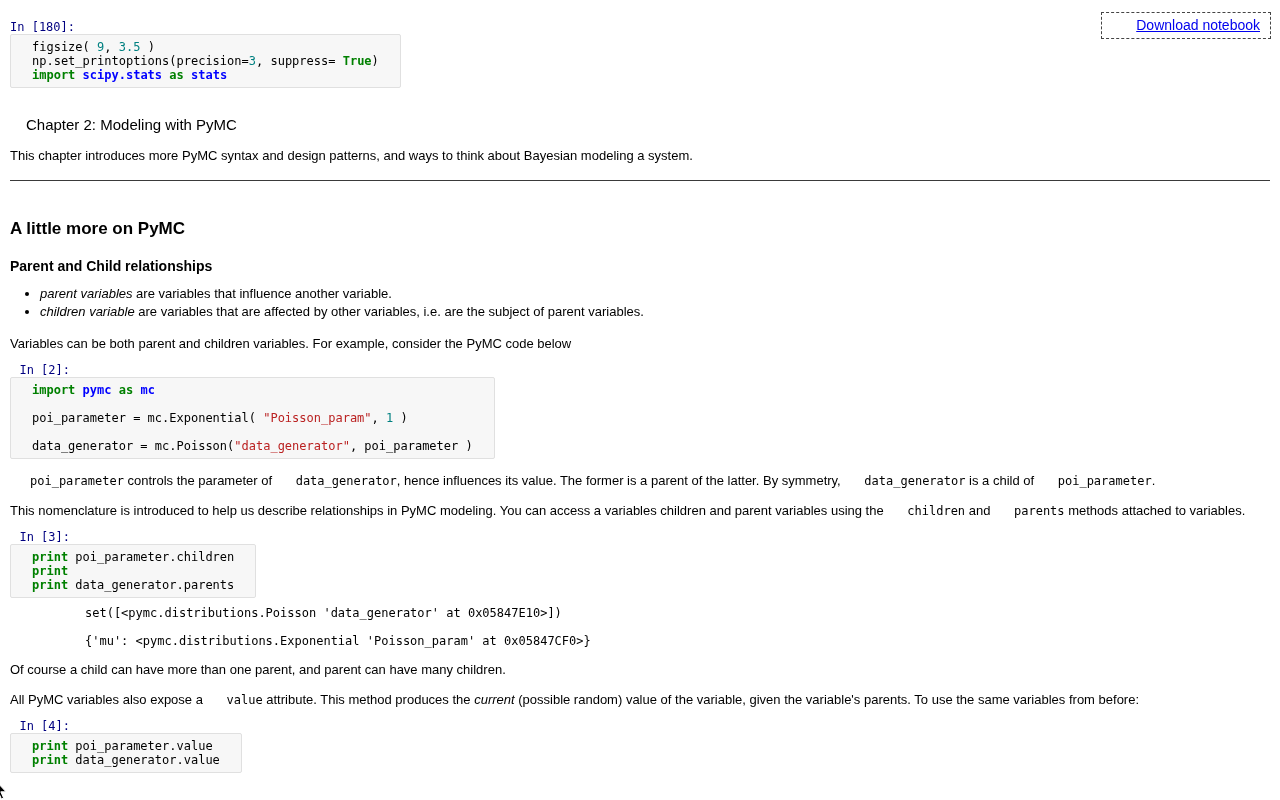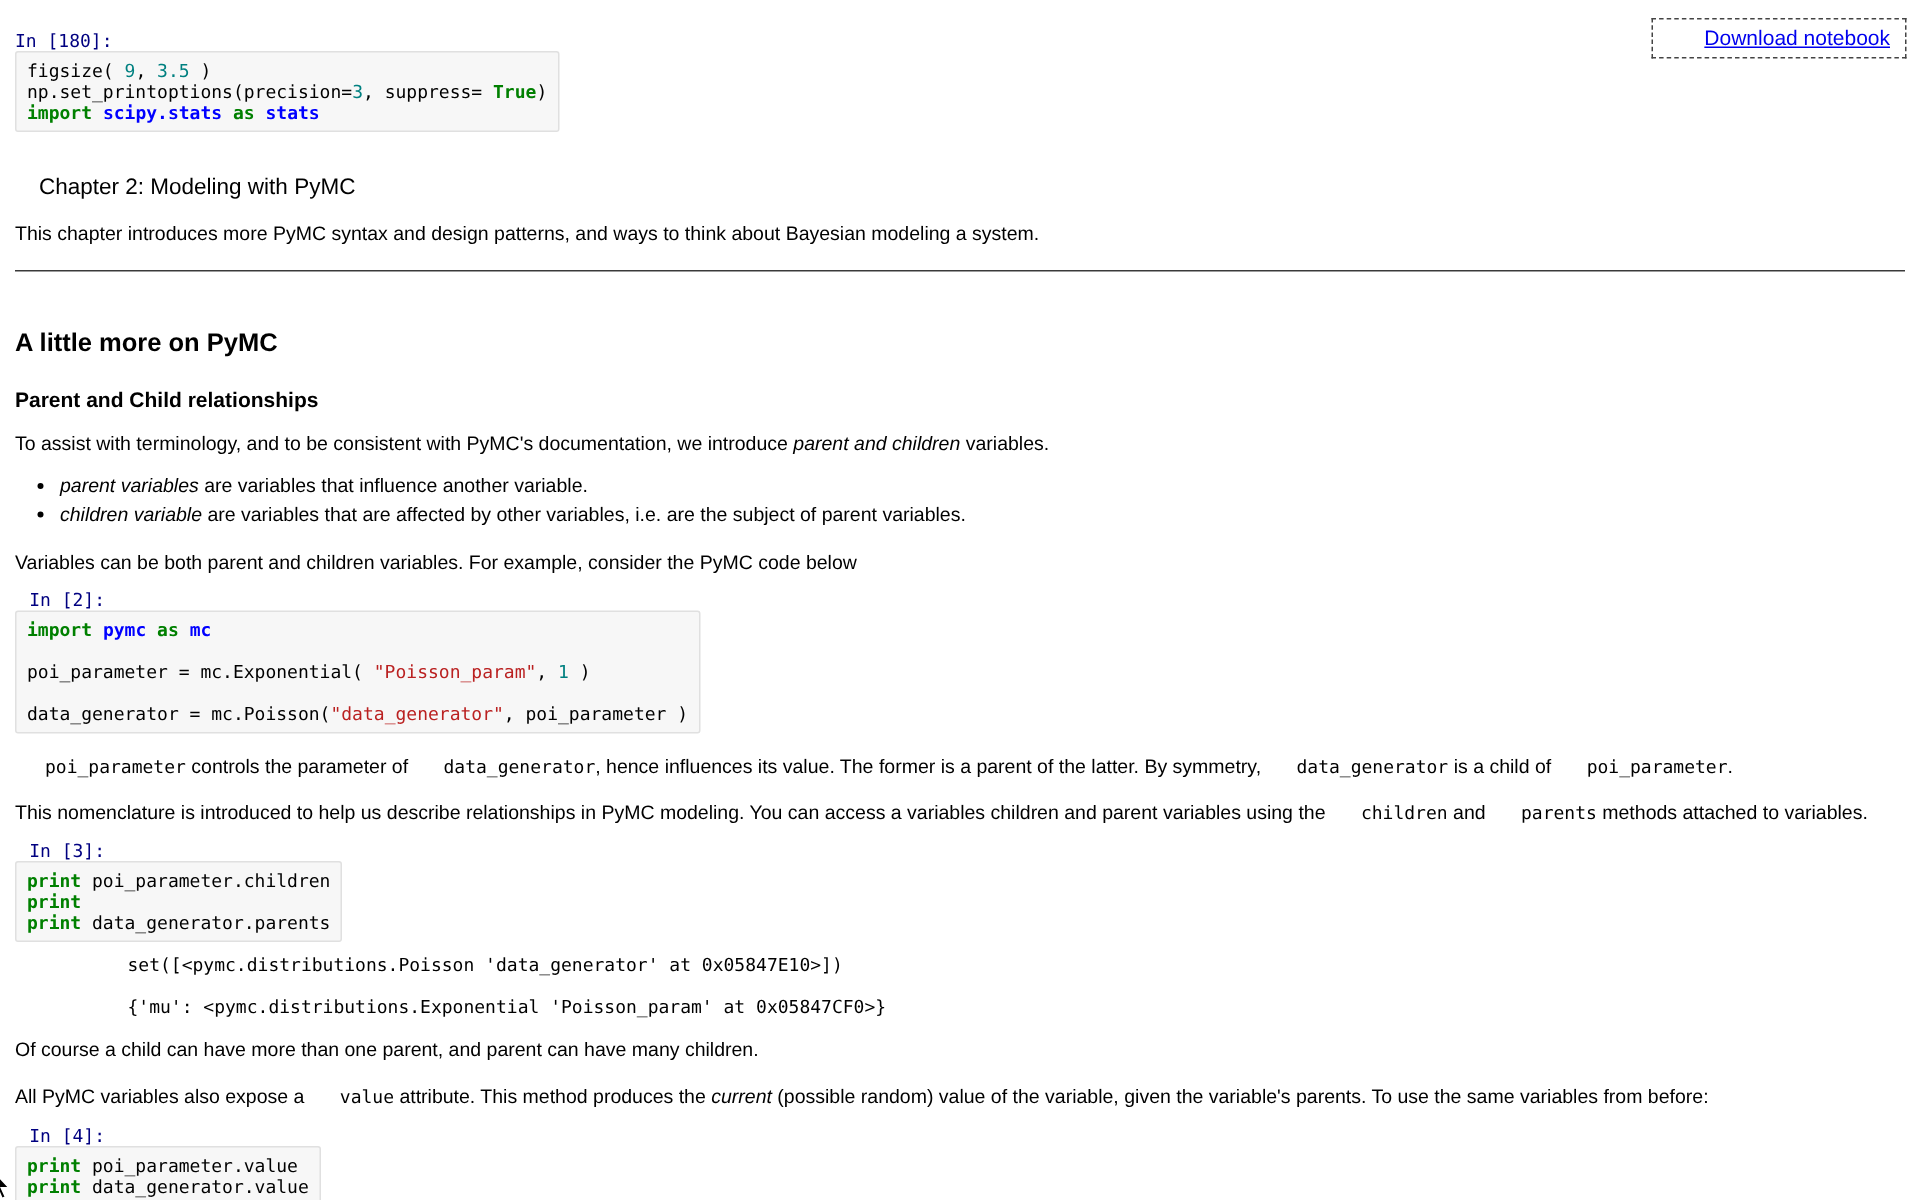--- a/index.html
+++ b/index.html
@@ -21,21 +21,21 @@
     color: #000080;
     font-family: "DejaVu Sans Mono", monospace;
     font-size: 12px; line-height: 14px;
     white-space: nowrap;
   }
   .input-box {
     flex: 1 1 auto;
     background: #f7f7f7;
     border: 1px solid #e0e0e0;
     border-radius: 2px;
-    padding: 5px 7px;
+    padding: 5px 21px;
   }
   pre.code, pre.output {
     margin: 0;
     font-family: "DejaVu Sans Mono", monospace;
     font-size: 12px; line-height: 14px;
     white-space: pre;
   }
   pre.output { margin-left: 68px; padding: 8px 0 0 7px; }
   .tok-pl { color: #000000; }
   .tok-k  { color: #008000; font-weight: bold; }
@@ -101,21 +101,20 @@
   <h1 class="chapter">Chapter 2: Modeling with PyMC</h1>
 
   <p class="para"><span class="seg-t">This chapter introduces more PyMC syntax and design patterns, and ways to think about Bayesian modeling a system.</span></p>
 
   <hr class="rule">
 
   <h2 class="section">A little more on PyMC</h2>
 
   <h3 class="subsection">Parent and Child relationships</h3>
 
-  <p class="para"><span class="seg-t">To assist with terminology, and to be consistent with PyMC's documentation, we introduce </span><em class="seg-i">parent and children</em><span class="seg-t"> variables.</span></p>
 
   <ul class="bullets">
     <li><em class="seg-i">parent variables</em><span class="seg-t"> are variables that influence another variable.</span></li>
     <li><em class="seg-i">children variable</em><span class="seg-t"> are variables that are affected by other variables, i.e. are the subject of parent variables.</span></li>
   </ul>
 
   <p class="para"><span class="seg-t">Variables can be both parent and children variables. For example, consider the PyMC code below</span></p>
 
   <div class="cell mt-14">
     <div class="cell-input">

